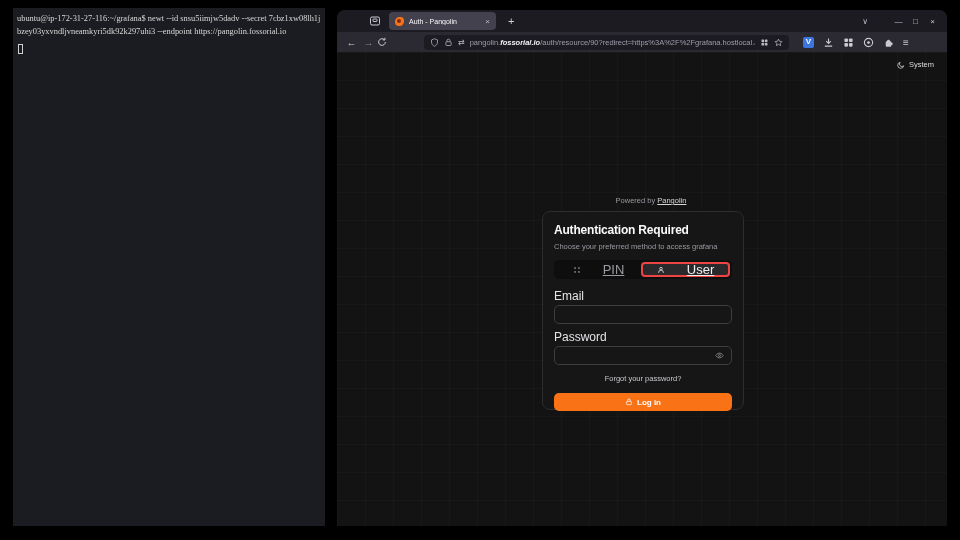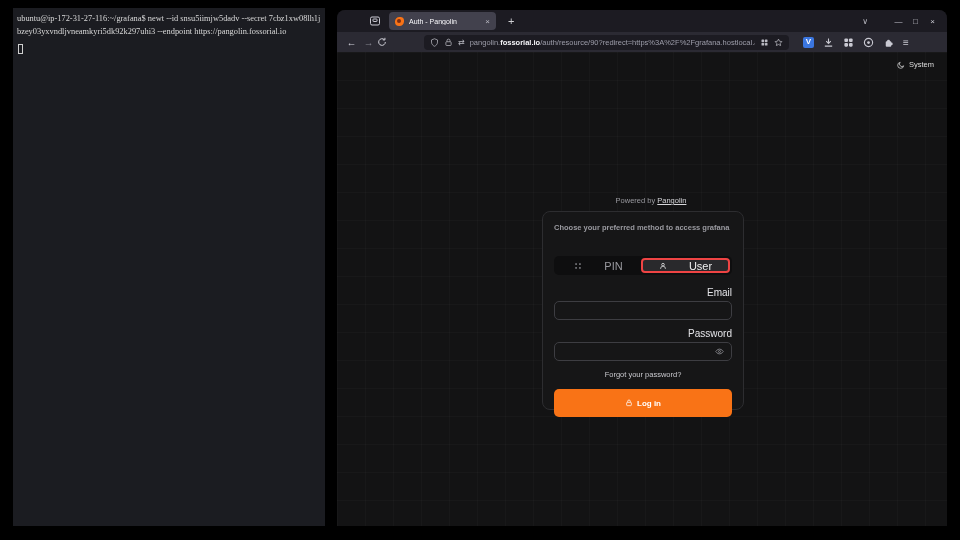--- a/index.html
+++ b/index.html
@@ -38,21 +38,21 @@
 
   .navbar { height:20px; background:#2b2a33; display:flex; align-items:center; padding:0 6px; }
   .navbtn { width:17px; text-align:center; font-size:9.5px; color:#d0d0d8; }
   .navbtn.fwd { color:#83838d; }
   .navbtn svg { width:10px; height:10px; vertical-align:middle; }
   .urlfield { margin-left:30px; width:365px; height:15px; background:#1c1b22; border-radius:4px;
               display:flex; align-items:center; padding:0 6px; gap:5px; }
   .urlicon { width:9px; height:9px; flex:none; color:#b9b9c2; }
   .swap-glyph { font-size:8px; color:#b9b9c2; flex:none; }
   .url-text { flex:1; font-size:7.5px; color:#9d9daa; white-space:nowrap; overflow:hidden; }
-  .url-text .domain { color:#f4f4f8; font-weight:bold; }
+  .url-text .domain { color:#f4f4f8; font-weight:bold;font-style:italic; }
   .toolicons { display:flex; align-items:center; gap:9px; margin-left:14px; }
   .toolicons .ticon { width:11px; height:11px; color:#c9c9d2; display:flex;
                       align-items:center; justify-content:center; }
   .vimium { width:11px; height:11px; border-radius:2px; background:#3b76e0; color:#fff;
             font-size:8px; font-weight:bold; display:flex; align-items:center;
             justify-content:center; line-height:1; }
   .hamburger { font-size:10px; color:#c9c9d2; }
 
   
   .content { position:relative; height:474px; background:#131314;
@@ -65,37 +65,37 @@
   .theme-btn svg { width:8px; height:8px; }
 
   .powered { position:absolute; left:213px; width:202px; top:144px; text-align:center;
              font-size:7.5px; color:#9a9aa0; }
   .powered a { color:#d6d6da; text-decoration:underline; }
 
   .card { position:absolute; left:205px; top:159px; width:202px; height:199px;
           background:#161617; border:1px solid #2d2d30; border-radius:8px; padding:11px; }
   .card h1 { font-size:12px; line-height:15px; color:#fafafa; font-weight:bold;
              margin-bottom:4px; letter-spacing:-0.2px; }
-  .card .subtitle { font-size:7.5px; line-height:9px; color:#9a9aa0; margin-bottom:24px;font-weight:bold; }
+  .card .subtitle { font-size:7.5px; line-height:9px; color:#9a9aa0; margin-bottom:9px; }
 
   .method-tabs { height:19px; background:#0e0e0f; border-radius:5px; display:flex;
                  padding:2px; margin-bottom:13px; }
   .mtab { flex:1; display:flex; align-items:center; justify-content:center; gap:22px;
-          font-size:11px; color:#9a9aa0; border-radius:4px; }
+          font-size:13px; color:#9a9aa0; border-radius:4px;text-decoration:underline; }
   .mtab.active { background:#29292c; border:2px solid #ef4444; color:#f0f0f0; }
   .mtab svg { width:8px; height:8px; }
 
-  .field-label { font-size:10px; line-height:9px; color:#e4e4e8; margin-bottom:4px;text-align:right; }
+  .field-label { font-size:12px; line-height:9px; color:#e4e4e8; margin-bottom:4px; }
   .input { height:19px; border:1px solid #3d3d42; border-radius:5px; background:transparent;
            margin-bottom:9px; display:flex; align-items:center; padding:0 7px; }
   .input .eye { margin-left:auto; width:9px; height:9px; color:#9a9aa0; }
 
   .forgot { text-align:center; font-size:7.5px; color:#c9c9ce; margin:5px 0 10px; }
 
-  .login-btn { height:28px; width:100%; border:none; border-radius:5px; background:#f97316;
+  .login-btn { height:18px; width:100%; border:none; border-radius:5px; background:#f97316;
                color:#fff; font-size:8px; font-weight:bold; display:flex; align-items:center;
                justify-content:center; gap:4px; font-family:"Liberation Sans", sans-serif; }
   .login-btn svg { width:8px; height:8px; }
 
   svg { display:block; }
 </style>
 </head>
 <body>
 
 <div class="terminal">
@@ -203,20 +203,21 @@
         <path d="M10 7.2A4.5 4.5 0 1 1 4.8 2 3.6 3.6 0 0 0 10 7.2z"></path>
       </svg>
       <span>System</span>
     </div>
 
     <div class="powered">
       <span>Powered by </span><a href="#">Pangolin</a>
     </div>
 
     <div class="card">
+      <h1>Authentication Required</h1>
       <div class="subtitle">Choose your preferred method to access grafana</div>
 
       <div class="method-tabs">
         <div class="mtab">
           <svg viewBox="0 0 12 12" fill="currentColor">
             <rect x="2" y="2" width="2.2" height="2.2"></rect>
               <rect x="7.8" y="2" width="2.2" height="2.2"></rect>
             <rect x="2" y="7.8" width="2.2" height="2.2"></rect>
               <rect x="7.8" y="7.8" width="2.2" height="2.2"></rect>
           </svg>

